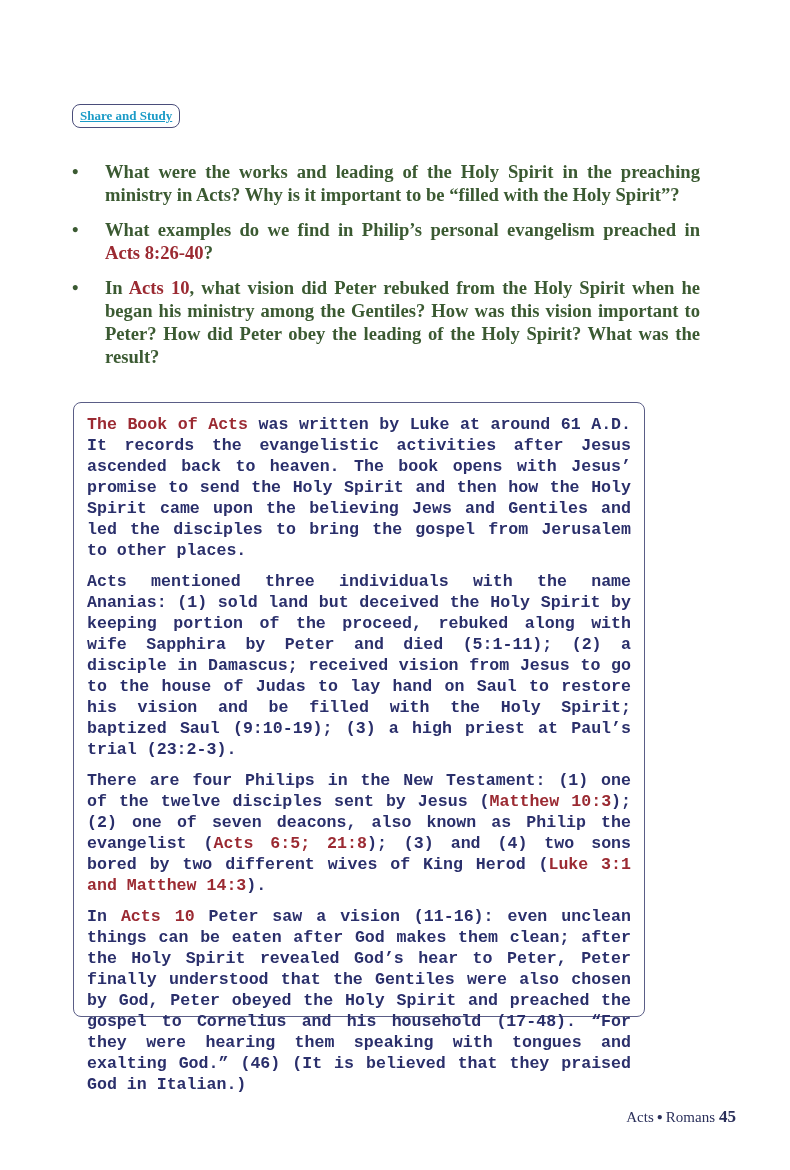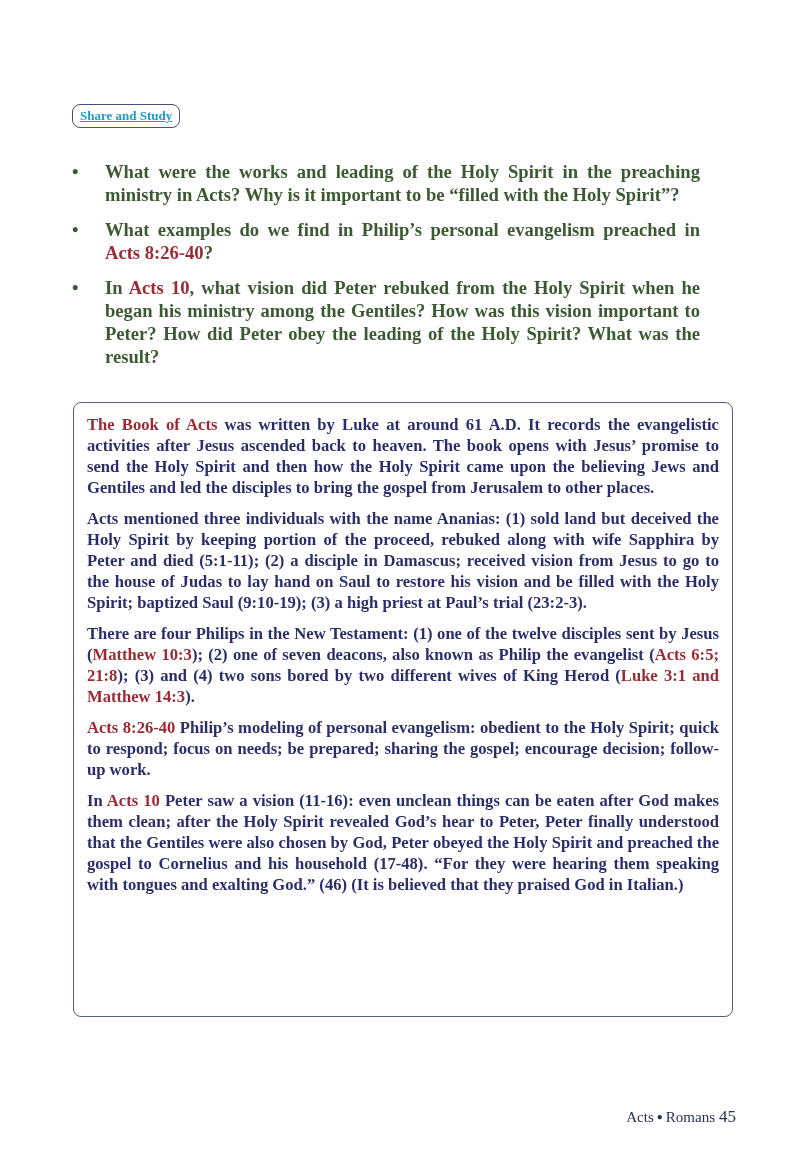--- a/index.html
+++ b/index.html
@@ -6,43 +6,42 @@
   body { width: 790px; height: 1170px; position: relative; overflow: hidden;
          font-family: "Liberation Serif", "DejaVu Serif", serif; }
   .tag { position: absolute; left: 72px; top: 104px; height: 22px; padding: 0 7px;
          border: 1.4px solid #4a4d7a; border-radius: 8px; color: #1b9bc7;
          font-weight: bold; font-size: 13px; line-height: 22px; text-decoration: underline; }
   .questions { position: absolute; left: 70px; top: 160px; width: 630px; margin: 0; padding: 0; list-style: none; }
   .questions li { position: relative; padding-left: 35px; color: #3b5a32; font-weight: bold;
                   font-size: 18.6px; line-height: 23px; text-align: justify; margin-bottom: 12px; }
   .questions li .bullet { position: absolute; left: 2px; top: 0; color: #3b5a32; }
   .red { color: #9b2a32; }
-  .box { position: absolute; left: 73px; top: 402px; width: 660px; height: 615px;
+  .box { position: absolute; left: 73px; top: 402px; width: 572px; height: 615px;
          border: 1.3px solid #5a5d86; border-radius: 8px; box-sizing: border-box;
-         padding: 11px 13px 0 13px; }
+         padding: 11px 13px 0 13px; font-family: Liberation Mono, monospace; }
   .box p { margin: 0 0 10px 0; color: #2a2f6b; font-weight: bold; font-size: 16.6px;
            line-height: 21px; text-align: justify; }
   .footer { position: absolute; right: 54px; top: 1107px; color: #2a2f5a; font-size: 15px; }
-  .footer .num { font-size: 17px; margin-left: 4px; }
+  .footer .num { font-size: 17px; margin-left: 4px; font-weight: bold; }
   .footer .dot { font-size: 10px; position: relative; top: -2px; margin: 0 3px; }
 </style>
 </head>
 <body>
 
 <div class="tag">Share and Study</div>
 
 <ul class="questions">
   <li><span class="bullet">•</span><span><span>What were the works and leading of the Holy Spirit in the preaching ministry in Acts?  Why is it important to be “filled with the Holy Spirit”?</span></span></li>
   <li><span class="bullet">•</span><span><span>What examples do we find in Philip’s personal evangelism preached in </span><span class="red">Acts 8:26-40</span><span>?</span></span></li>
   <li><span class="bullet">•</span><span><span>In </span><span class="red">Acts 10</span><span>, what vision did Peter rebuked from the Holy Spirit when he began his ministry among the Gentiles?  How was this vision important to Peter?  How did Peter obey the leading of the Holy Spirit?  What was the result?</span></span></li>
 </ul>
 
 <div class="box">
   <p><span class="red">The Book of Acts</span><span> was written by Luke at around 61 A.D.  It records the evangelistic activities after Jesus ascended back to heaven.  The book opens with Jesus’ promise to send the Holy Spirit and then how the Holy Spirit came upon the believing Jews and Gentiles and led the disciples to bring the gospel from Jerusalem to other places.</span></p>
   <p><span>Acts mentioned three individuals with the name Ananias: (1) sold land but deceived the Holy Spirit by keeping portion of the proceed, rebuked along with wife Sapphira by Peter and died (5:1-11); (2) a disciple in Damascus; received vision from Jesus to go to the house of Judas to lay hand on Saul to restore his vision and be filled with the Holy Spirit; baptized Saul (9:10-19); (3) a high priest at Paul’s trial (23:2-3).</span></p>
   <p><span>There are four Philips in the New Testament: (1) one of the twelve disciples sent by Jesus (</span><span class="red">Matthew 10:3</span><span>); (2) one of seven deacons, also known as Philip the evangelist (</span><span class="red">Acts 6:5; 21:8</span><span>); (3) and (4) two sons bored by two different wives of King Herod (</span><span class="red">Luke 3:1 and Matthew 14:3</span><span>).</span></p>
-  <p><span class="red">Acts 8:26-40</span><span> Philip’s modeling of personal evangelism:  obedient to the Holy Spirit; quick to respond; focus on needs; be prepared; sharing the gospel; encourage decision; follow-up work.</span></p>
   <p><span>In </span><span class="red">Acts 10</span><span> Peter saw a vision (11-16):  even unclean things can be eaten after God makes them clean; after the Holy Spirit revealed God’s hear to Peter, Peter finally understood that the Gentiles were also chosen by God, Peter obeyed the Holy Spirit and preached the gospel to Cornelius and his household (17-48). “For they were hearing them speaking with tongues and exalting God.” (46) (It is believed that they praised God in Italian.)</span></p>
 </div>
 
 <div class="footer">
   <span>Acts</span><span class="dot">●</span><span>Romans</span><span class="num">45</span>
 </div>
 
 </body></html>

